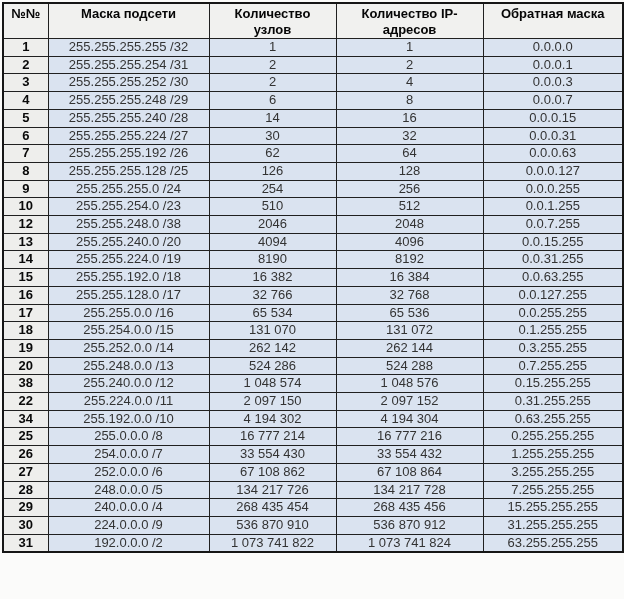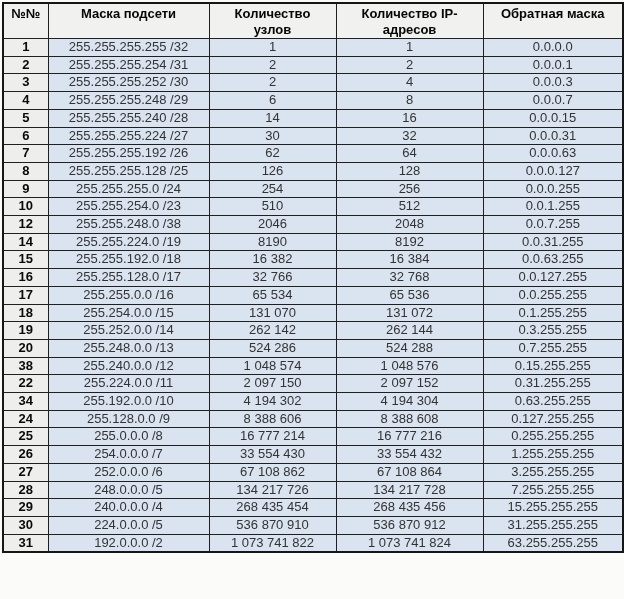--- a/index.html
+++ b/index.html
@@ -142,20 +142,27 @@
         <td>0.0.1.255</td>
       </tr>
       <tr>
         <td class="numcol">12</td>
         <td>255.255.248.0 /38</td>
         <td>2046</td>
         <td>2048</td>
         <td>0.0.7.255</td>
       </tr>
       <tr>
+        <td class="numcol">13</td>
+        <td>255.255.240.0 /20</td>
+        <td>4094</td>
+        <td>4096</td>
+        <td>0.0.15.255</td>
+      </tr>
+      <tr>
         <td class="numcol">14</td>
         <td>255.255.224.0 /19</td>
         <td>8190</td>
         <td>8192</td>
         <td>0.0.31.255</td>
       </tr>
       <tr>
         <td class="numcol">15</td>
         <td>255.255.192.0 /18</td>
         <td>16 382</td>
@@ -212,27 +219,20 @@
         <td>0.31.255.255</td>
       </tr>
       <tr>
         <td class="numcol">34</td>
         <td>255.192.0.0 /10</td>
         <td>4 194 302</td>
         <td>4 194 304</td>
         <td>0.63.255.255</td>
       </tr>
       <tr>
-        <td class="numcol">24</td>
-        <td>255.128.0.0 /9</td>
-        <td>8 388 606</td>
-        <td>8 388 608</td>
-        <td>0.127.255.255</td>
-      </tr>
-      <tr>
         <td class="numcol">25</td>
         <td>255.0.0.0 /8</td>
         <td>16 777 214</td>
         <td>16 777 216</td>
         <td>0.255.255.255</td>
       </tr>
       <tr>
         <td class="numcol">26</td>
         <td>254.0.0.0 /7</td>
         <td>33 554 430</td>
@@ -255,21 +255,21 @@
       </tr>
       <tr>
         <td class="numcol">29</td>
         <td>240.0.0.0 /4</td>
         <td>268 435 454</td>
         <td>268 435 456</td>
         <td>15.255.255.255</td>
       </tr>
       <tr>
         <td class="numcol">30</td>
-        <td>224.0.0.0 /5</td>
+        <td>224.0.0.0 /9</td>
         <td>536 870 910</td>
         <td>536 870 912</td>
         <td>31.255.255.255</td>
       </tr>
       <tr>
         <td class="numcol">31</td>
         <td>192.0.0.0 /2</td>
         <td>1 073 741 822</td>
         <td>1 073 741 824</td>
         <td>63.255.255.255</td>

